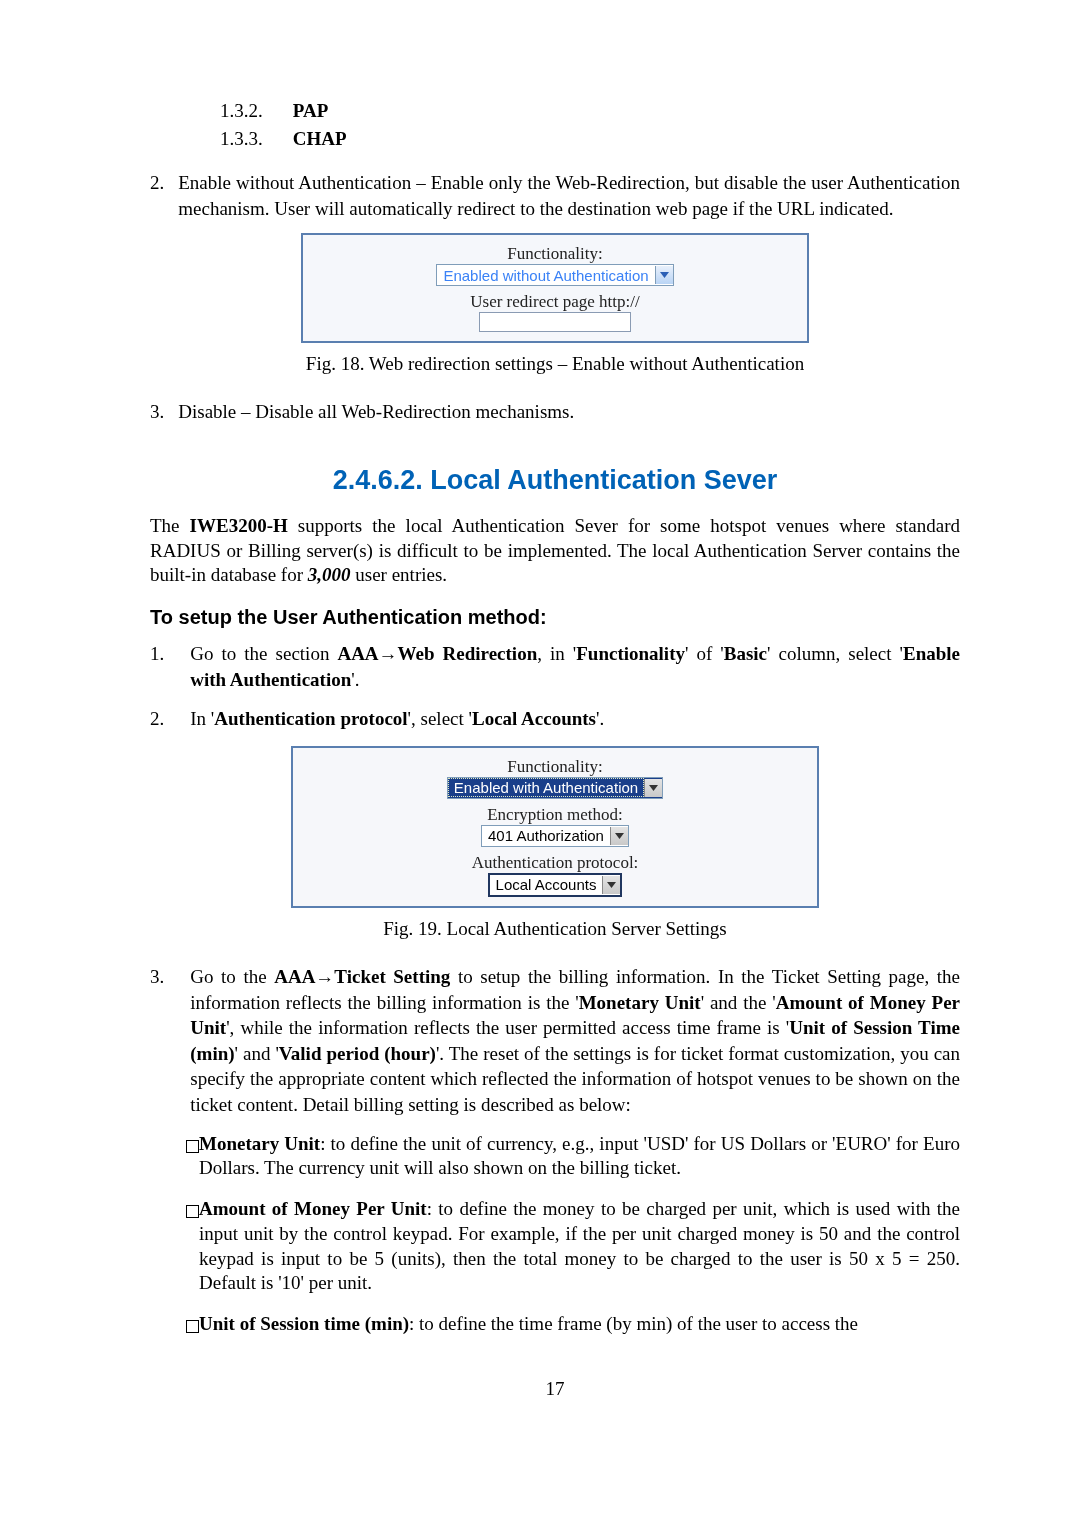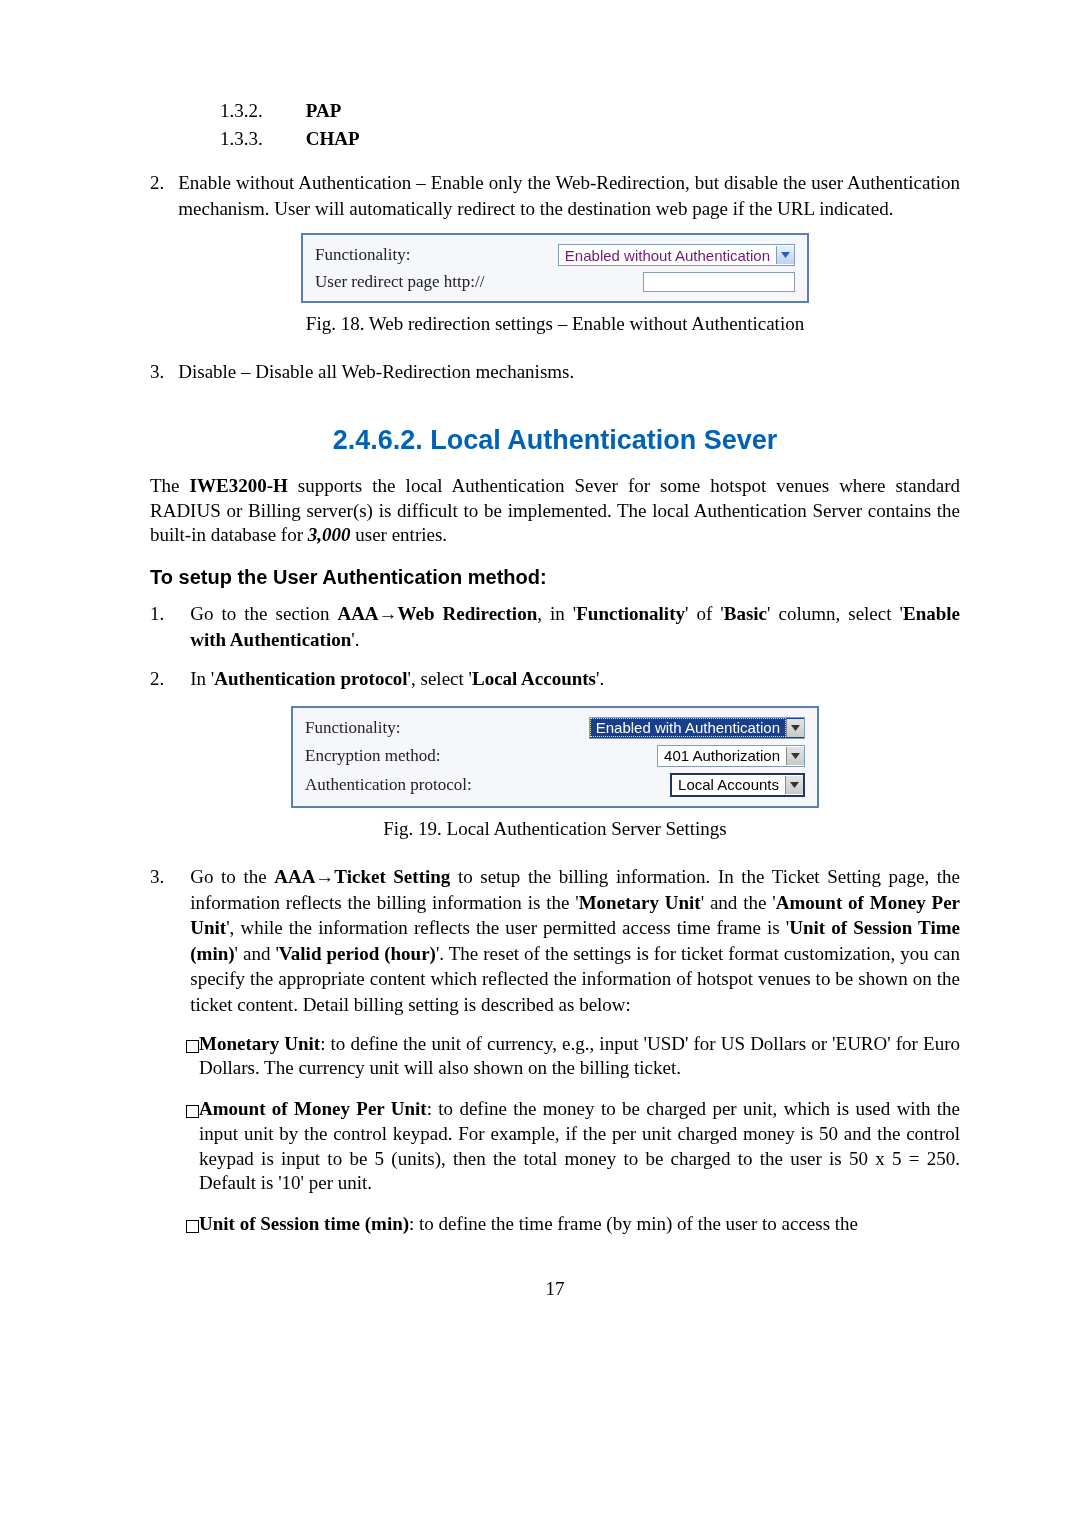--- a/index.html
+++ b/index.html
@@ -12,21 +12,21 @@
   }
   .page {
     padding: 100px 120px 40px 150px;
     width: 810px;
   }
   .indent-list {
     margin-left: 70px;
   }
   .sub-num {
     display: flex;
-    gap: 43px;
+    gap: 30px;
     font-size: 19px;
     margin-bottom: 6px;
   }
   .numlist {
     font-size: 19px;
     line-height: 1.35;
     margin-top: 20px;
   }
   .numlist-item {
     display: flex;
@@ -42,20 +42,21 @@
     margin: 12px auto 6px;
     width: 480px;
     font-family: Georgia, serif;
     font-size: 17px;
   }
   .fig-row {
     display: flex;
     align-items: center;
     justify-content: space-between;
     padding: 3px 0;
+    flex-direction: column;
   }
   .fig-row-label { color: #222; }
   .dropdown {
     display: inline-flex;
     align-items: center;
     border: 1px solid #7f9db9;
     background: #fff;
     font-size: 15px;
     font-family: Arial, sans-serif;
     height: 20px;
@@ -66,21 +67,21 @@
   }
   .dropdown .dd-btn {
     display: inline-flex;
     align-items: center;
     justify-content: center;
     width: 17px;
     height: 18px;
     background: linear-gradient(#e8f0fb,#b9d4f5);
     border-left: 1px solid #7f9db9;
   }
-  .dd-blue .dd-text { color: #701a75; }
+  .dd-blue .dd-text { color: #3b82f6; }
   .dd-blue .dd-btn svg path { fill: #2b5fb5; }
   .dd-sel {
     background: #1a3f8a;
     color: #fff;
   }
   .dd-sel .dd-text { color: #fff; border: 1px dotted #dfe9bf; padding: 0 5px; }
   .dd-sel .dd-btn {
     background: linear-gradient(#e4e4e4,#c9c9c9);
     border-left: 1px solid #888;
   }

